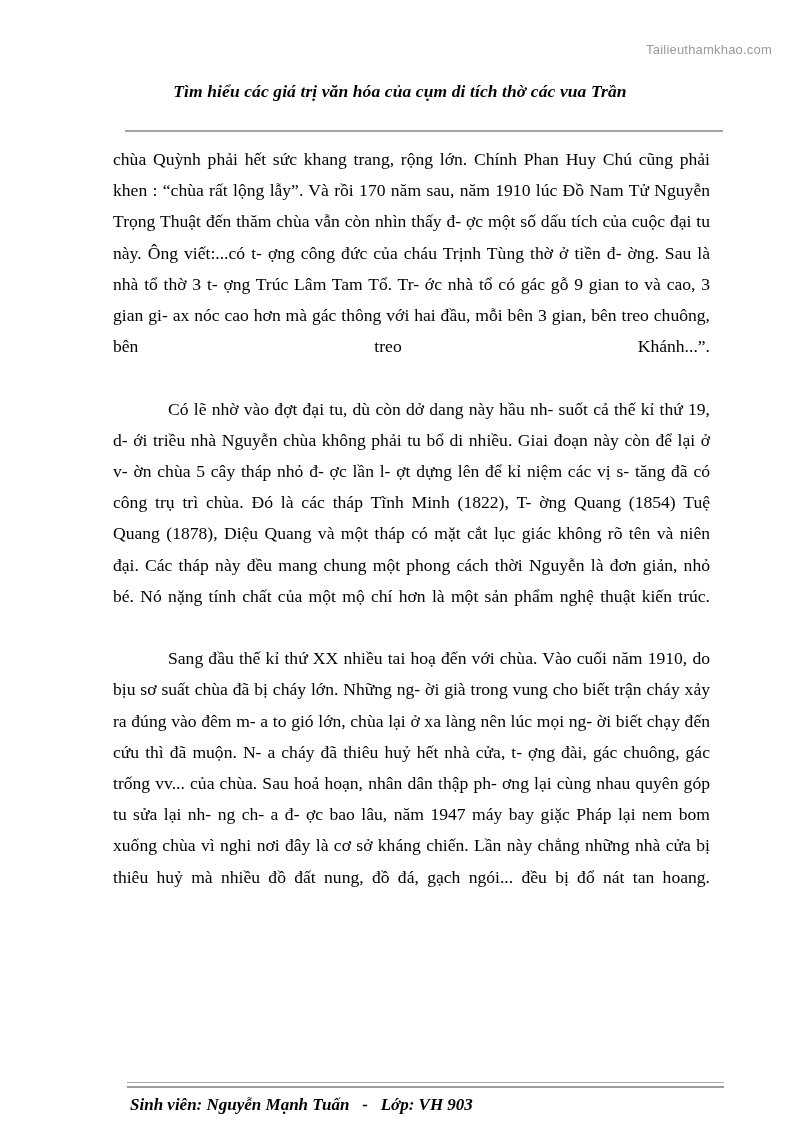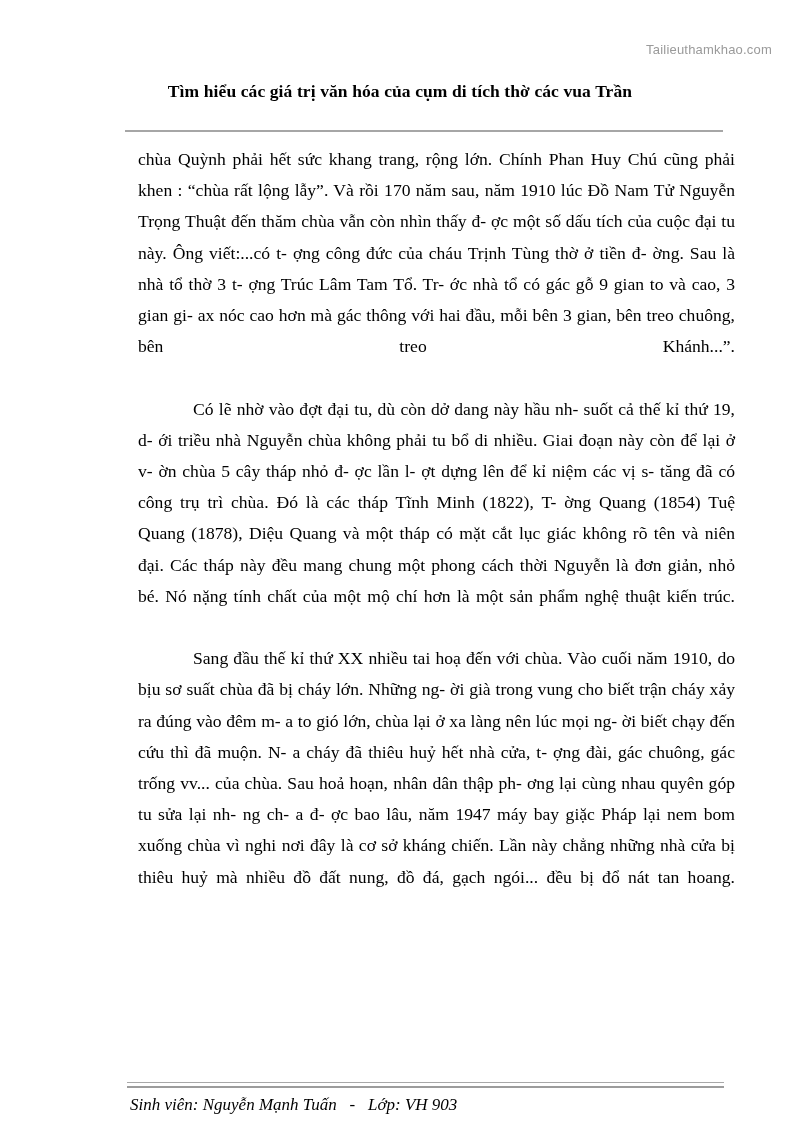--- a/index.html
+++ b/index.html
@@ -38,40 +38,41 @@
   .doc-header {
     position: absolute;
     top: 44px;
     left: 120px;
     width: 560px;
     text-align: center;
   }
 
   .doc-header .title-line {
     font-weight: bold;
+    font-style: italic;
     font-size: 17.5px;
     line-height: 23px;
     white-space: nowrap;
     letter-spacing: 0.1px;
   }
 
   .header-rule {
     position: absolute;
     top: 94px;
     left: 125px;
     width: 598px;
     height: 2px;
     background: #a6a6a6;
   }
 
   
   .doc-body {
     position: absolute;
     top: 108px;
-    left: 138px;
+    left: 113px;
     width: 597px;
   }
 
   .doc-body p {
     margin: 0;
     font-size: 17.6px;
     line-height: 31.2px;
     text-align: justify;
     text-justify: inter-word;
     word-spacing: 0.2px;
@@ -105,21 +106,21 @@
     width: 597px;
     height: 2px;
     background: #9c9c9c;
   }
 
   .doc-footer {
     position: absolute;
     top: 1057px;
     left: 130px;
     width: 600px;
-    font-weight: normal;
+    font-weight: bold;
     font-style: italic;
     font-size: 17px;
     line-height: 24px;
     white-space: pre;
   }
 </style>
 </head>
 <body>
 
 <div class="page">

